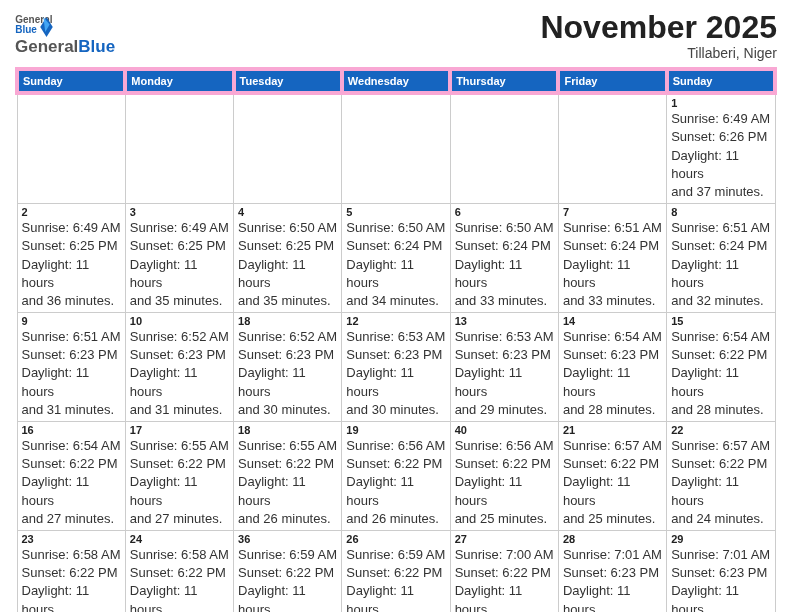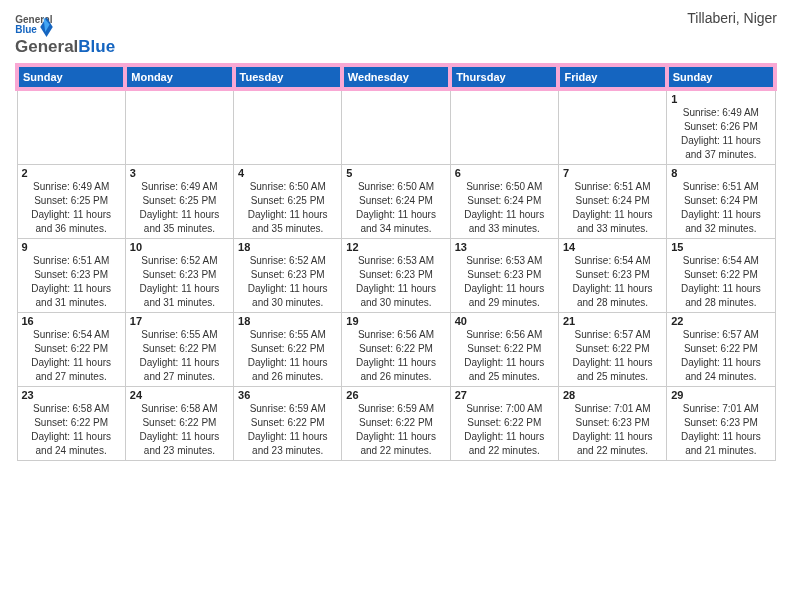--- a/index.html
+++ b/index.html
@@ -36,21 +36,20 @@
     }
     .month-title {
       font-size: 32px;
       font-weight: bold;
       color: #222;
       line-height: 1.1;
     }
     .subtitle {
       font-size: 14px;
       color: #444;
-      text-align: center;
     }
     .calendar {
       width: 100%;
       border-collapse: collapse;
       table-layout: fixed;
     }
     .calendar thead tr th {
       background-color: #1565C0;
       color: #fff;
       font-size: 11px;
@@ -72,24 +71,23 @@
       height: 60px;
     }
     .day-num {
       font-size: 11px;
       font-weight: bold;
       color: #222;
       display: block;
       margin-bottom: 1px;
     }
     .day-info {
-      font-size: 10px;
+      font-size: 13px;
       line-height: 1.4;
       color: #333;
-      text-align: center;
     }
     td.empty {
       background: #f5f5f5;
     }
   </style>
 </head>
 <body>
 
 <div class="page">
   <div class="header">
@@ -99,20 +97,21 @@
         <text x="0" y="34" font-size="16" font-weight="bold" fill="#1565C0">Blue</text>
         <polygon points="50,8 60,24 50,40 40,24" fill="#1565C0"></polygon>
         <polygon points="45,8 55,20 48,32" fill="#42A5F5"></polygon>
       </svg>
       <div style="display:flex; align-items:baseline; margin-top:-5px;">
         <span style="font-size:17px; font-weight:bold; color:#555;">General</span>
         <span style="font-size:17px; font-weight:bold; color:#1565C0;">Blue</span>
       </div>
     </div>
     <div class="title-area">
+      <div class="month-title">November 2025</div>
       <div class="subtitle">Tillaberi, Niger</div>
     </div>
   </div>
 
   <table class="calendar">
     <thead>
       <tr>
         <th>Sunday</th>
         <th>Monday</th>
         <th>Tuesday</th>

